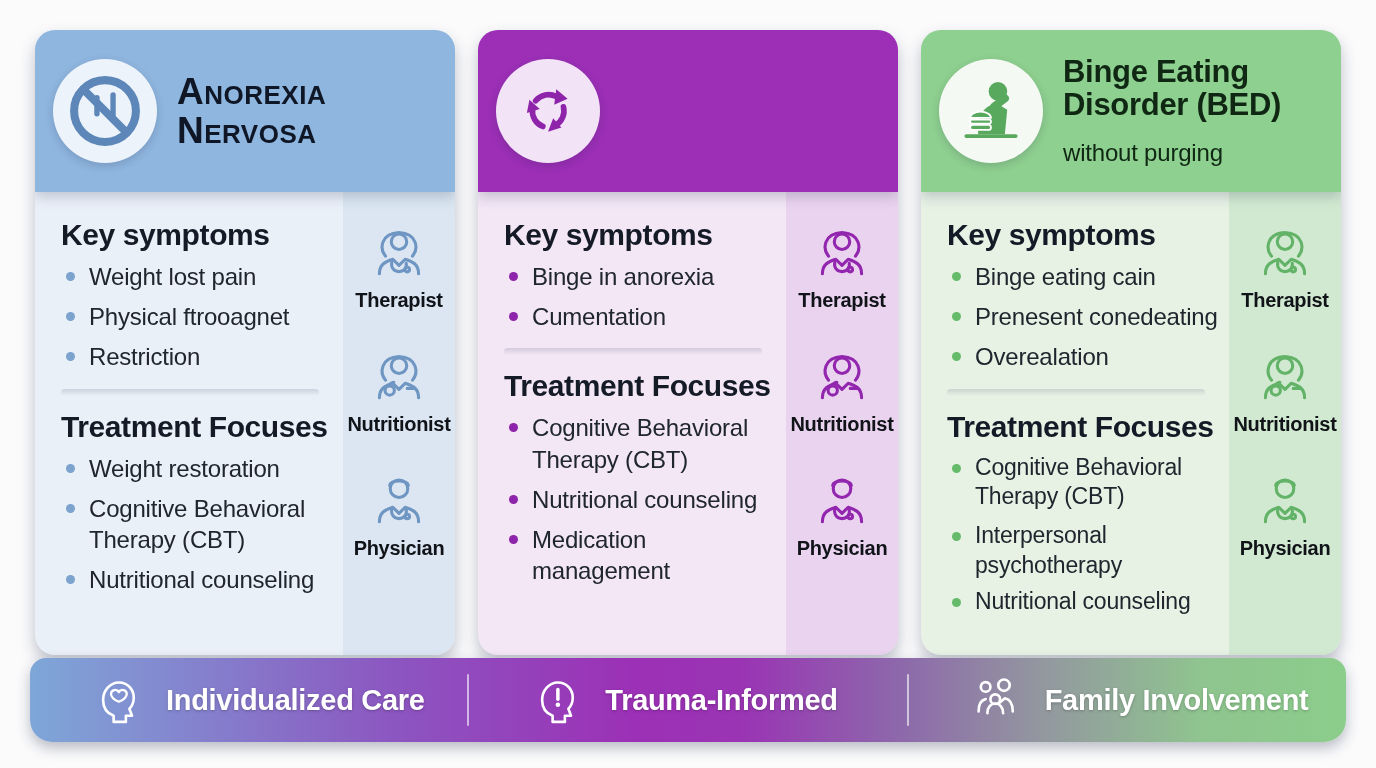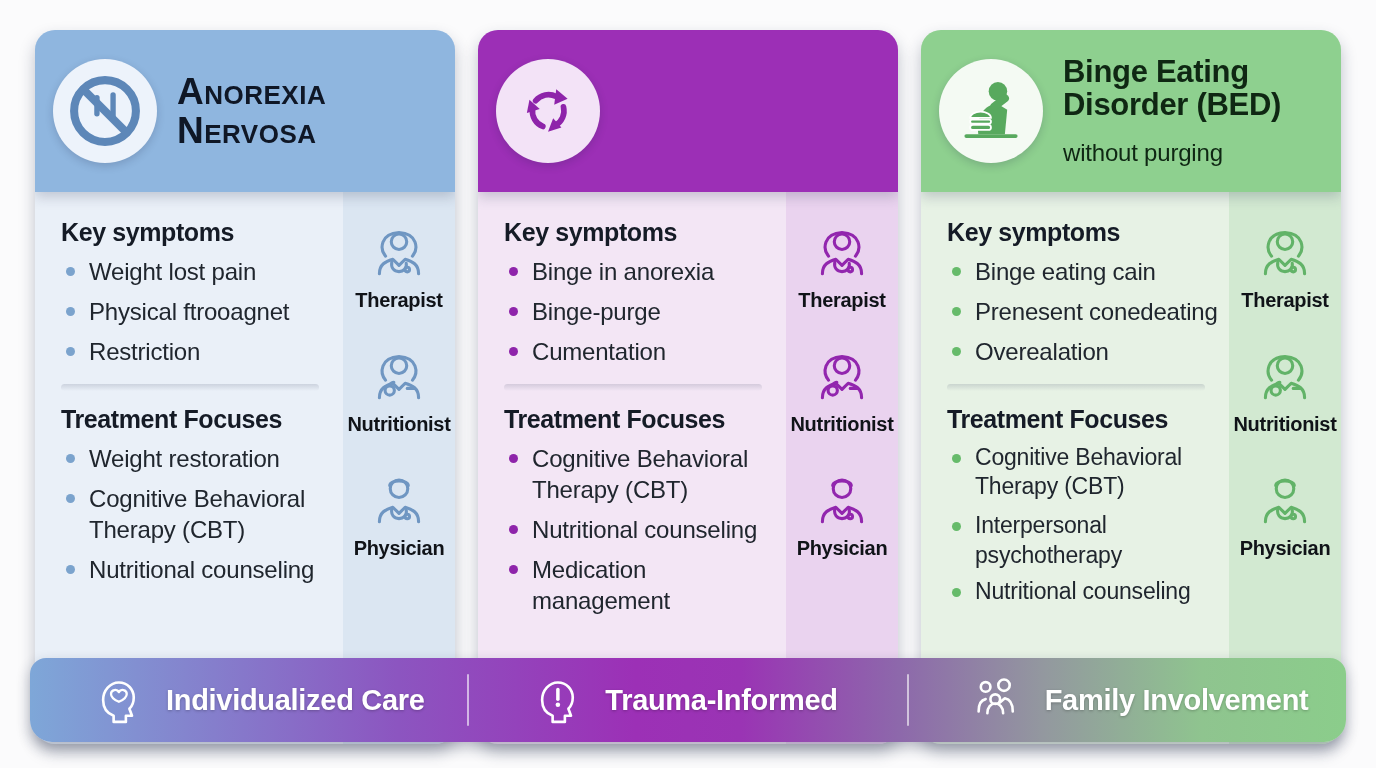--- a/index.html
+++ b/index.html
@@ -1,20 +1,20 @@
 <!DOCTYPE html>
 <html><head>
 <meta charset="utf-8">
 <style>
   html,body{margin:0;padding:0;background:#fbfbfc;font-family:"Liberation Sans",sans-serif;}
   .stage{position:relative;width:1376px;height:768px;background:#fbfbfc;overflow:hidden;}
 
   
   .cards{position:absolute;left:35px;top:30px;display:flex;gap:23px;}
-  .card{width:420px;height:714px;border-radius:20px;overflow:hidden;
+  .card{width:420px;height:625px;border-radius:20px;overflow:hidden;
         box-shadow:0 8px 16px rgba(30,40,70,.28);display:flex;flex-direction:column;background:var(--body-bg);}
 
   .c-blue  {--header-bg:#8fb6df;--body-bg:#eaf0f8;--side-bg:#dbe6f2;--accent:#7ba3cd;
             --glyph:#6f96c2;--title-color:#0f1726;--circle-bg:#edf3fb;--hicon:#5d87b8;}
   .c-purple{--header-bg:#9c2fb6;--body-bg:#f3e6f5;--side-bg:#ead3ef;--accent:#8e24aa;
             --glyph:#9226ae;--title-color:#ffffff;--circle-bg:#f3e3f7;--hicon:#8e24aa;}
   .c-green {--header-bg:#8ed08f;--body-bg:#e7f2e5;--side-bg:#d2e9d1;--accent:#66bb6a;
             --glyph:#62b368;--title-color:#0f2713;--circle-bg:#f4faf3;--hicon:#58a95e;}
 
   .card-header{height:162px;flex:0 0 162px;background:var(--header-bg);display:flex;align-items:center;
@@ -24,21 +24,21 @@
   .card-title{margin-left:20px;color:var(--title-color);font-weight:700;line-height:1.06;}
   .sc-title{font-variant:small-caps;font-size:37px;letter-spacing:.5px;}
   .reg-title{font-size:31px;letter-spacing:-.3px;}
   .card-subtitle{font-size:24px;font-weight:400;margin-top:18px;letter-spacing:-.2px;}
 
   .card-body{flex:1;display:flex;min-height:0;}
   .main-col{flex:1;padding:26px 6px 14px 26px;min-width:0;}
   .side-col{width:112px;flex:0 0 112px;background:var(--side-bg);display:flex;flex-direction:column;
             align-items:center;padding:26px 0 18px;gap:30px;}
 
-  .sec-heading{font-size:25px;font-weight:700;color:#151b26;letter-spacing:-.4px;margin:0 0 8px;}
+  .sec-heading{font-size:30px;font-weight:700;color:#151b26;letter-spacing:-.4px;margin:0 0 8px;}
   ul.bullets{list-style:none;margin:0;padding:0;font-size:24px;color:#20262e;letter-spacing:-.2px;}
   ul.bullets li{position:relative;padding-left:28px;margin:9px 0;line-height:1.3;}
   ul.bullets li::before{content:"";position:absolute;left:5px;top:11px;width:9px;height:9px;border-radius:50%;
                         background:var(--accent);}
   .section-divider{height:7px;margin:16px 18px 14px 0;border-radius:6px;
                    background:linear-gradient(to bottom,rgba(50,60,90,.16),rgba(50,60,90,0));}
 
   .care-group{display:flex;flex-direction:column;align-items:center;gap:5px;}
   .care-group .icon{width:66px;height:66px;color:var(--glyph);}
   .care-label{font-size:20px;font-weight:700;color:#101318;letter-spacing:-.3px;}
@@ -183,21 +183,20 @@
           <svg class="icon" style="width:66px;height:66px;color:var(--hicon)">
               <use href="#i-cycle"></use>
             </svg>
         </div>
       </div>
       <div class="card-body">
         <div class="main-col">
           <h2 class="sec-heading">Key symptoms</h2>
           <ul class="bullets">
             <li>Binge in anorexia</li>
-            <li>Binge-purge</li>
             <li>Cumentation</li>
           </ul>
           <div class="section-divider"></div>
           <h2 class="sec-heading">Treatment Focuses</h2>
           <ul class="bullets">
             <li>Cognitive Behavioral Therapy (CBT)</li>
             <li>Nutritional counseling</li>
             <li>Medication management</li>
           </ul>
         </div>

